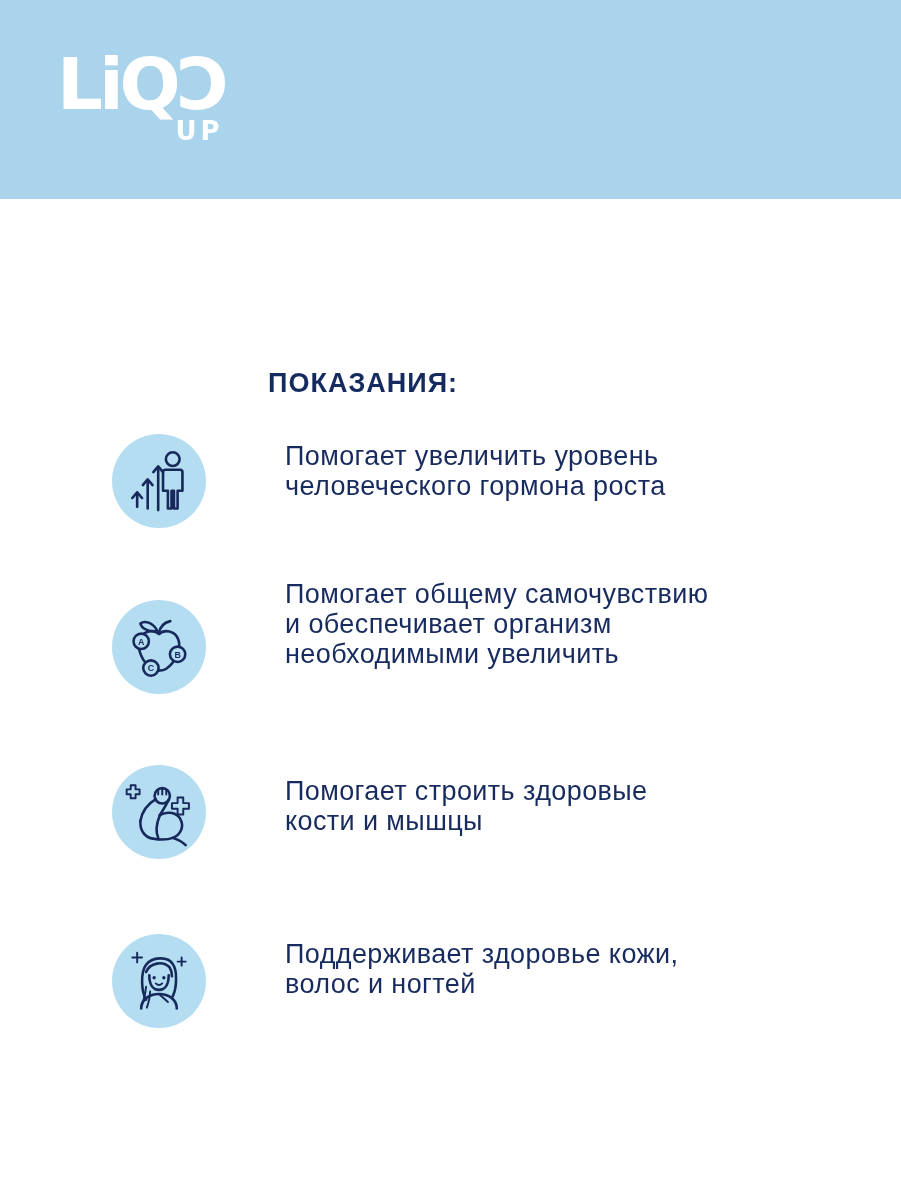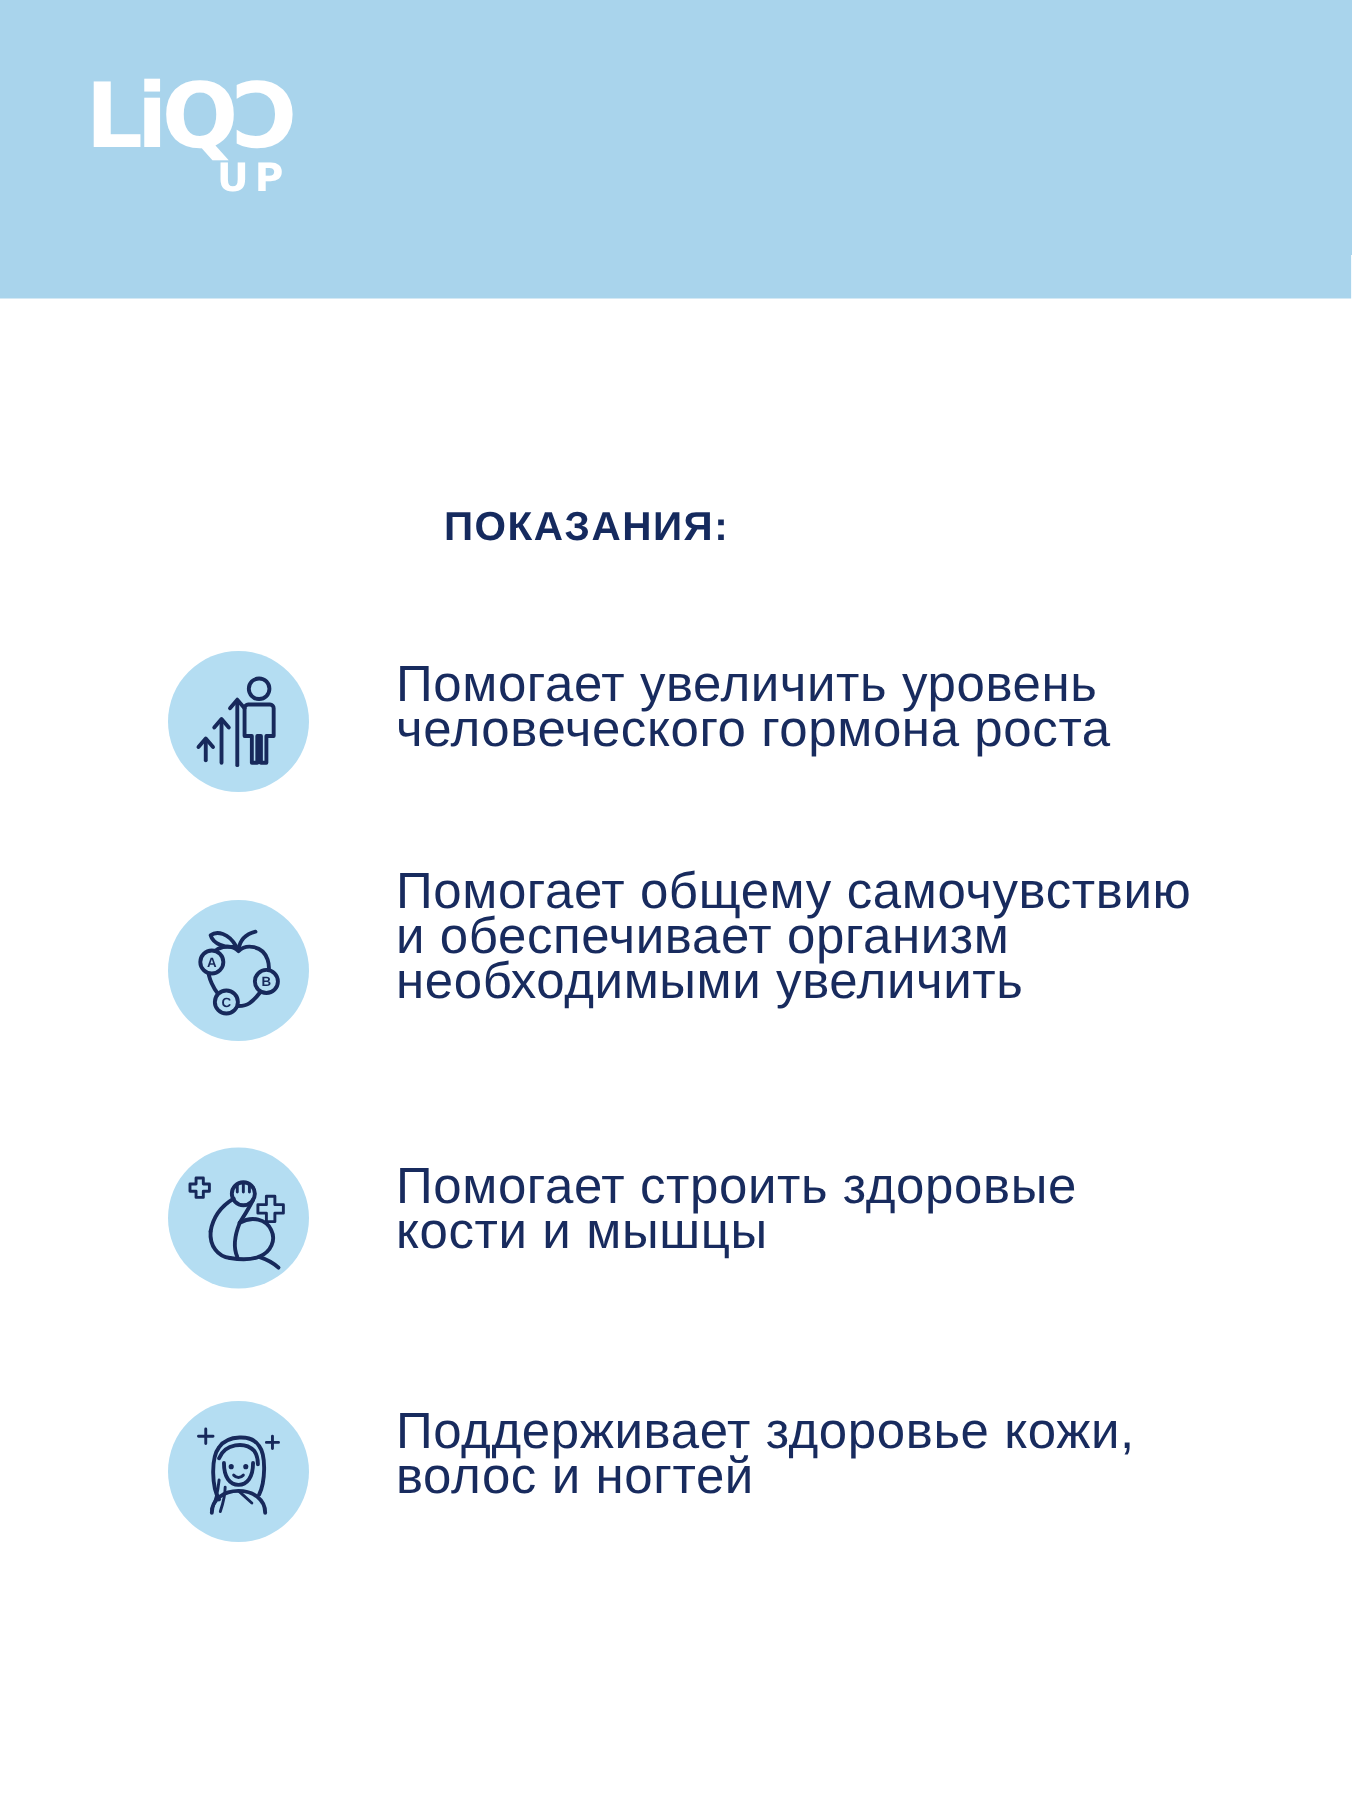--- a/index.html
+++ b/index.html
@@ -10,45 +10,44 @@
   }
   .band{
     position:absolute; top:0; left:0; width:901px; height:199px;
     background:#a9d4ec;
   }
   .logo{
     position:absolute; left:57px; top:48px; color:#ffffff;
     font-family:"DejaVu Sans",sans-serif;
   }
   .logo-main{
-    font-size:60px; font-weight:bold; line-height:1; letter-spacing:-4px;
+    font-size:72px; font-weight:bold; line-height:1; letter-spacing:-4px;
     display:block;
   }
   .logo-sub{
     display:block; text-align:right; font-size:26px; font-weight:bold;
     letter-spacing:4px; margin-top:-4px; padding-right:2px;
   }
   .heading{
-    position:absolute; left:268px; top:336px;
+    position:absolute; left:268px; top:368px;
     font-size:27px; font-weight:bold; letter-spacing:1px;
     color:#152a5e;
-    margin-left:28px;
   }
   .row{position:absolute; left:0; width:901px; height:100px;}
   .r1{top:434px;} .r2{top:600px;} .r3{top:765px;} .r4{top:934px;}
   .icon-circle{
     position:absolute; left:112px; top:0; width:94px; height:94px;
     border-radius:50%; background:#b4ddf2; color:#17295b;
     display:flex; align-items:center; justify-content:center;
   }
   .icon-circle svg{width:76px; height:76px; display:block;}
   .icon-circle svg *{vector-effect:none;}
   .benefit-text{
-    position:absolute; left:264px; top:7px;
-    font-size:34px; line-height:30px; letter-spacing:0.4px;
+    position:absolute; left:285px; top:7px;
+    font-size:27px; line-height:30px; letter-spacing:0.4px;
     color:#182b5e;
   }
   .r2 .benefit-text{top:-21px;}
   .r3 .benefit-text{top:11px;}
   .r4 .benefit-text{top:5px;}
   .stroke{fill:none; stroke:currentColor; stroke-width:3.2;
     stroke-linecap:round; stroke-linejoin:round;}
   .thin{stroke-width:2.4;}
   .vit-circle{fill:#b4ddf2; stroke:currentColor; stroke-width:3.2;}
   .vit-letter{fill:currentColor; font-family:"Liberation Sans",sans-serif;

